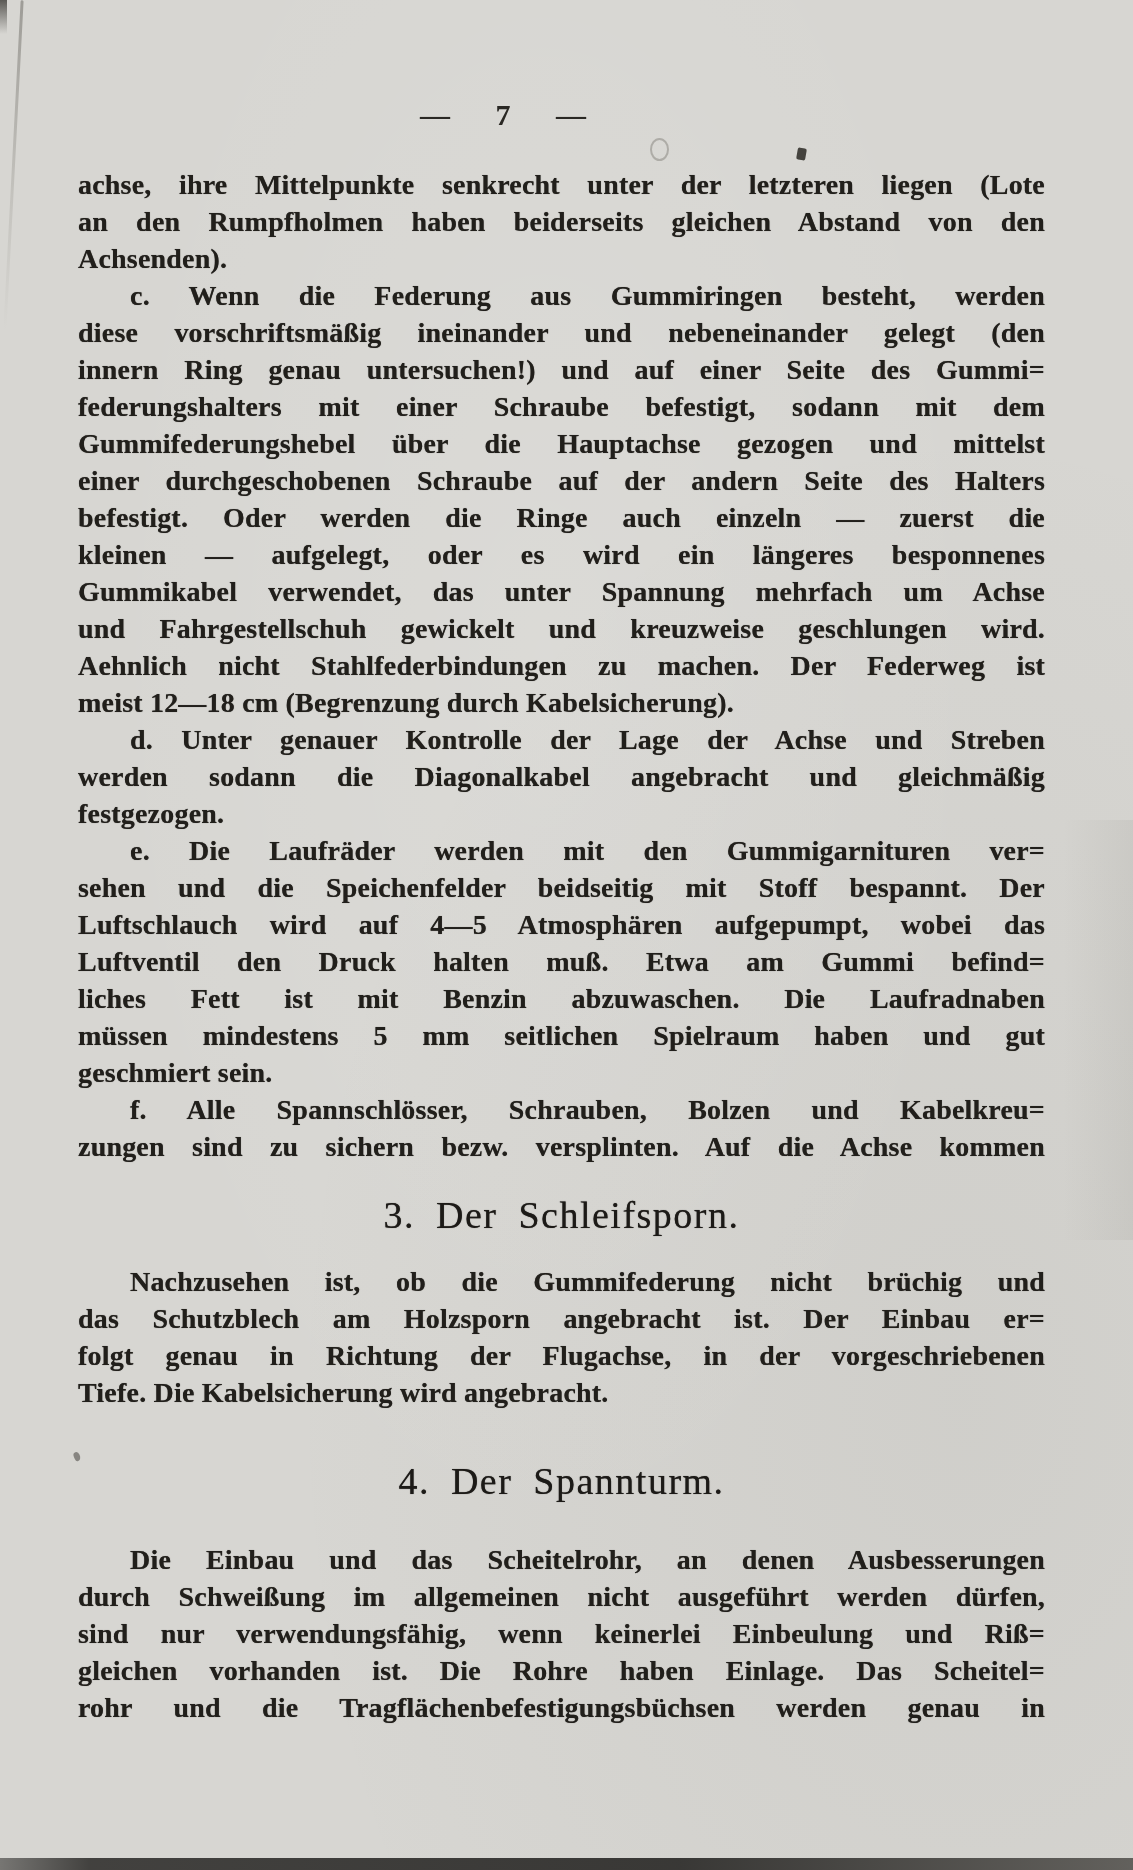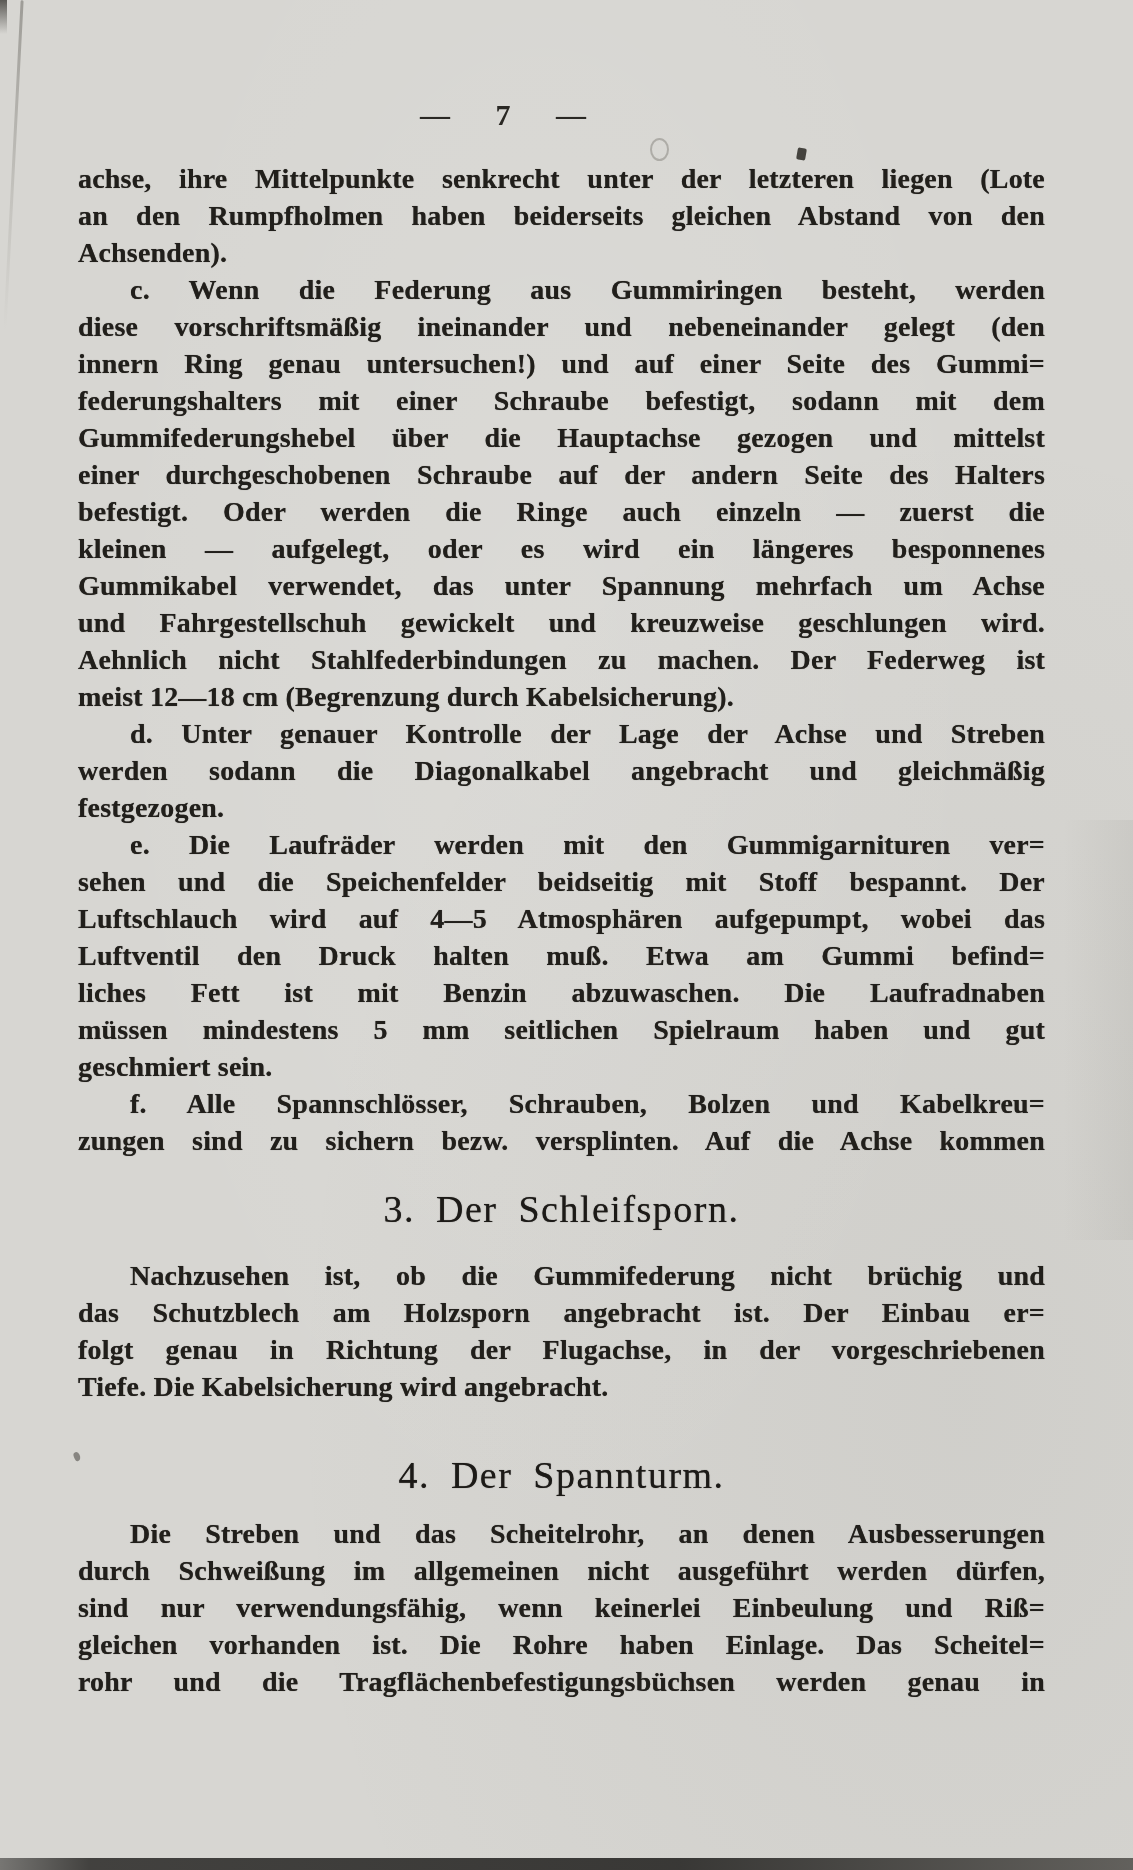--- a/index.html
+++ b/index.html
@@ -22,21 +22,21 @@
     position: absolute;
     top: 98px; left: 78px; width: 967px;
     text-align: center;
     transform: translateX(-58px);
     font-size: 30px; font-weight: bold;
     word-spacing: 36px; letter-spacing: 1px;
     color: #2a2824;
   }
   .text-block {
     position: absolute;
-    top: 160px; left: 78px; width: 967px;
+    top: 166px; left: 78px; width: 967px;
   }
   .line {
     font-size: 28px; font-weight: bold;
     line-height: 37px;
     letter-spacing: 0.2px;
     text-align: justify;
     text-align-last: justify;
     text-shadow: 0 0 0.7px rgba(33,31,27,0.75);
     white-space: normal;
   }
@@ -44,21 +44,21 @@
   .line.indent { text-indent: 52px; }
   .heading {
     font-size: 38px; font-weight: normal;
     line-height: 48px;
     text-align: center;
     letter-spacing: 1.5px; word-spacing: 10px;
     text-shadow: 0 0 0.8px rgba(25,23,20,0.8);
     margin-top: 26px; margin-bottom: 24px;
     color: #1c1a17;
   }
-  .heading.gap-large { margin-top: 46px; margin-bottom: 16px; }
+  .heading.gap-large { margin-top: 46px; margin-bottom: 36px; }
   
   .artifact { position: absolute; pointer-events: none; }
   .crease-left {
     top: 0; left: 12px; width: 3px; height: 330px;
     background: linear-gradient(to bottom, rgba(110,108,102,0.55), rgba(140,138,130,0.25) 60%, rgba(140,138,130,0));
     transform: rotate(3deg);
     border-radius: 2px;
   }
   .corner-sliver {
     top: 0; left: 0; width: 7px; height: 34px;
@@ -123,21 +123,21 @@
       <div class="line">müssen mindestens 5 mm seitlichen Spielraum haben und gut</div>
       <div class="line short">geschmiert sein.</div>
       <div class="line indent">f. Alle Spannschlösser, Schrauben, Bolzen und Kabelkreu=</div>
       <div class="line">zungen sind zu sichern bezw. versplinten. Auf die Achse kommen</div>
       <div class="heading">3. Der Schleifsporn.</div>
       <div class="line indent">Nachzusehen ist, ob die Gummifederung nicht brüchig und</div>
       <div class="line">das Schutzblech am Holzsporn angebracht ist. Der Einbau er=</div>
       <div class="line">folgt genau in Richtung der Flugachse, in der vorgeschriebenen</div>
       <div class="line short">Tiefe. Die Kabelsicherung wird angebracht.</div>
       <div class="heading gap-large">4. Der Spannturm.</div>
-      <div class="line indent">Die Streben und das Scheitelrohr, an denen Ausbesserungen</div>
+      <div class="line indent">Die Einbau und das Scheitelrohr, an denen Ausbesserungen</div>
       <div class="line">durch Schweißung im allgemeinen nicht ausgeführt werden dürfen,</div>
       <div class="line">sind nur verwendungsfähig, wenn keinerlei Einbeulung und Riß=</div>
       <div class="line">gleichen vorhanden ist. Die Rohre haben Einlage. Das Scheitel=</div>
       <div class="line">rohr und die Tragflächenbefestigungsbüchsen werden genau in</div>
     </div>
 
   <div class="artifact crease-left"></div>
   <div class="artifact corner-sliver"></div>
   <div class="artifact ink-blob"></div>
   <div class="artifact ghost-ring"></div>

